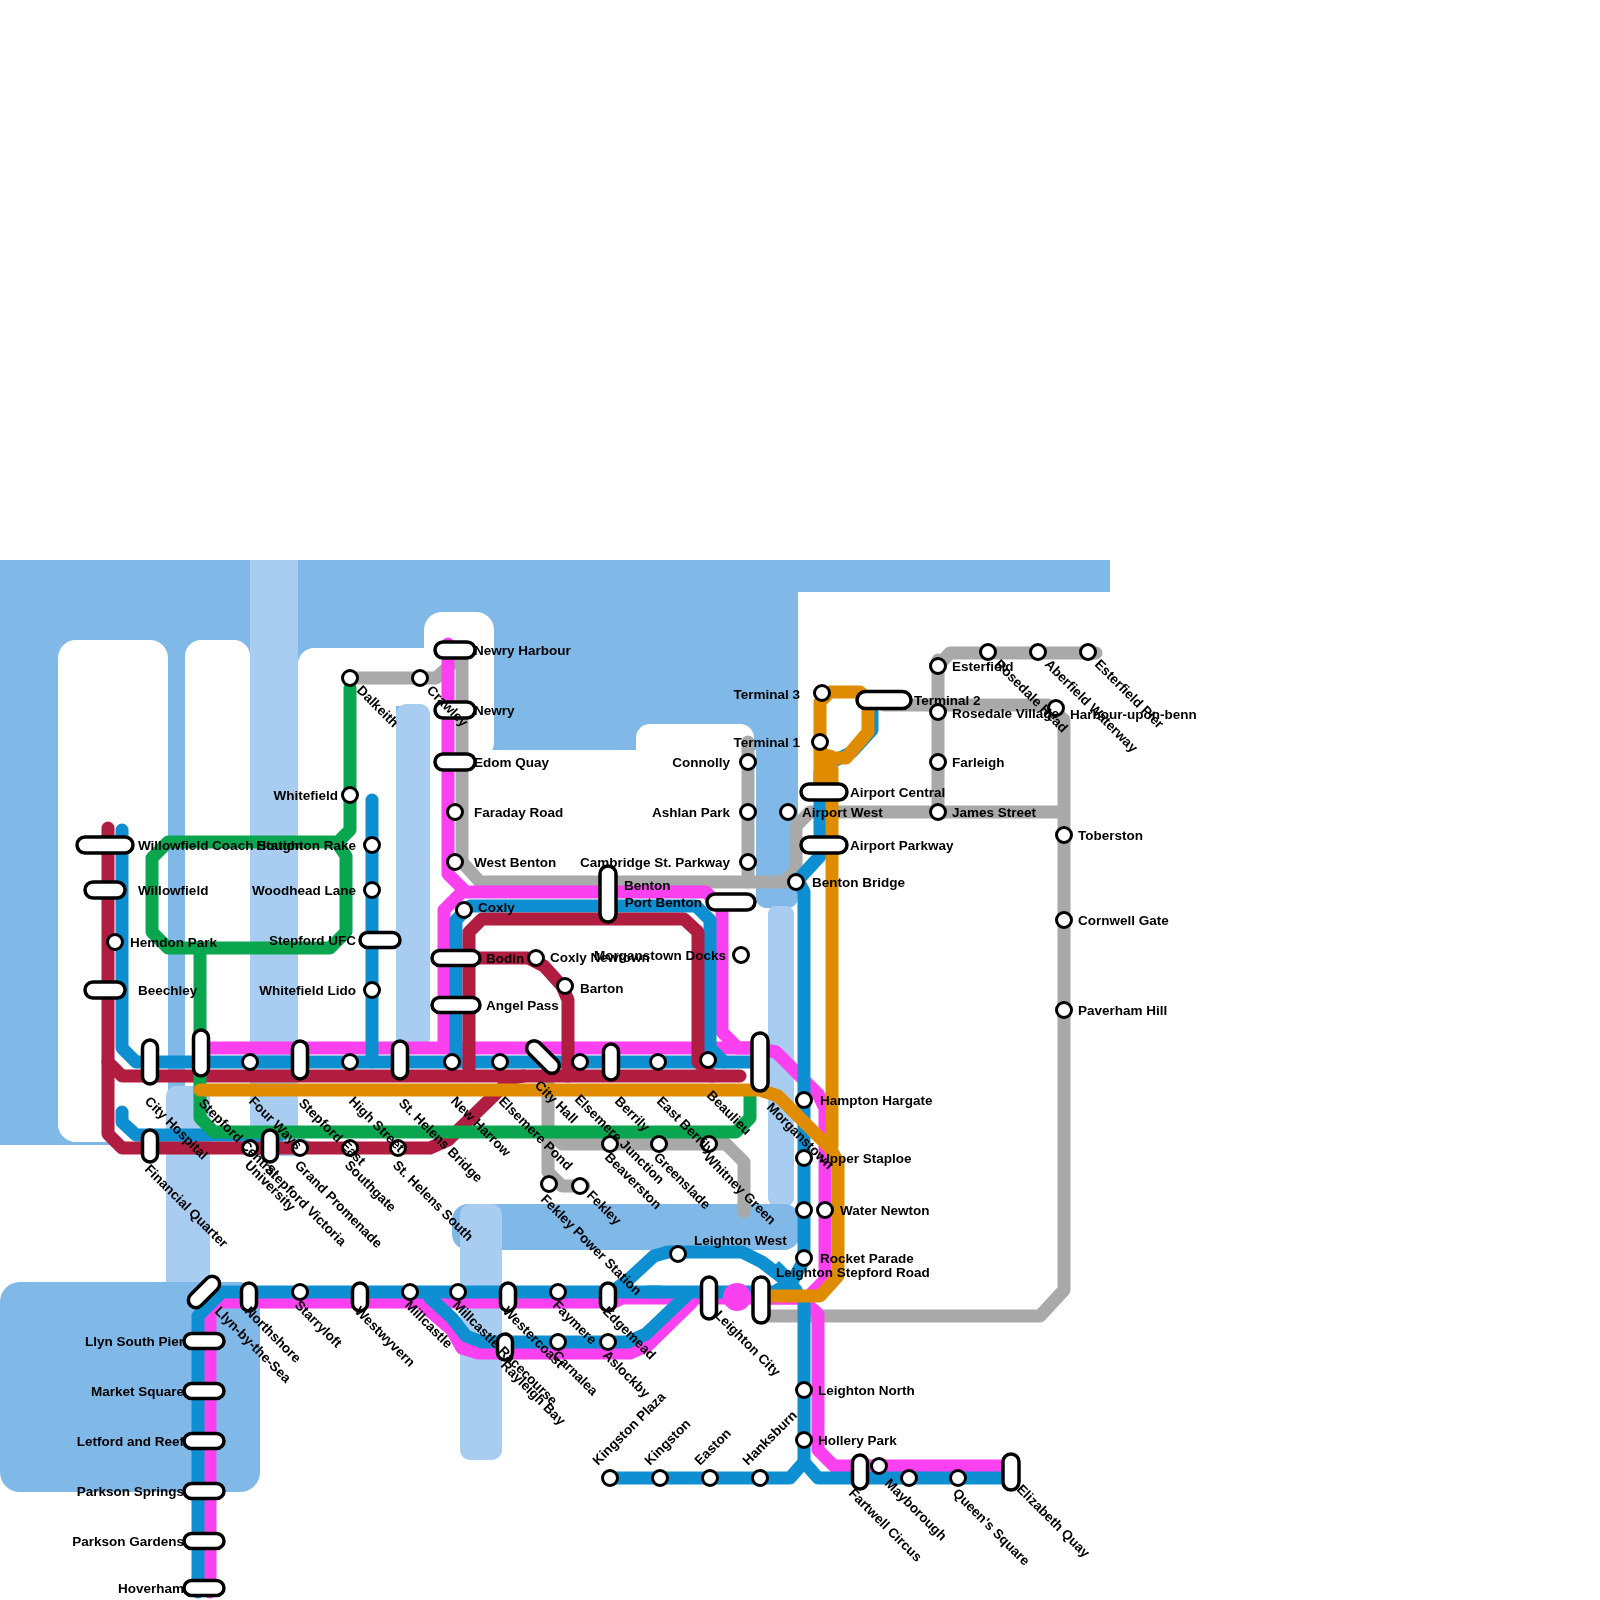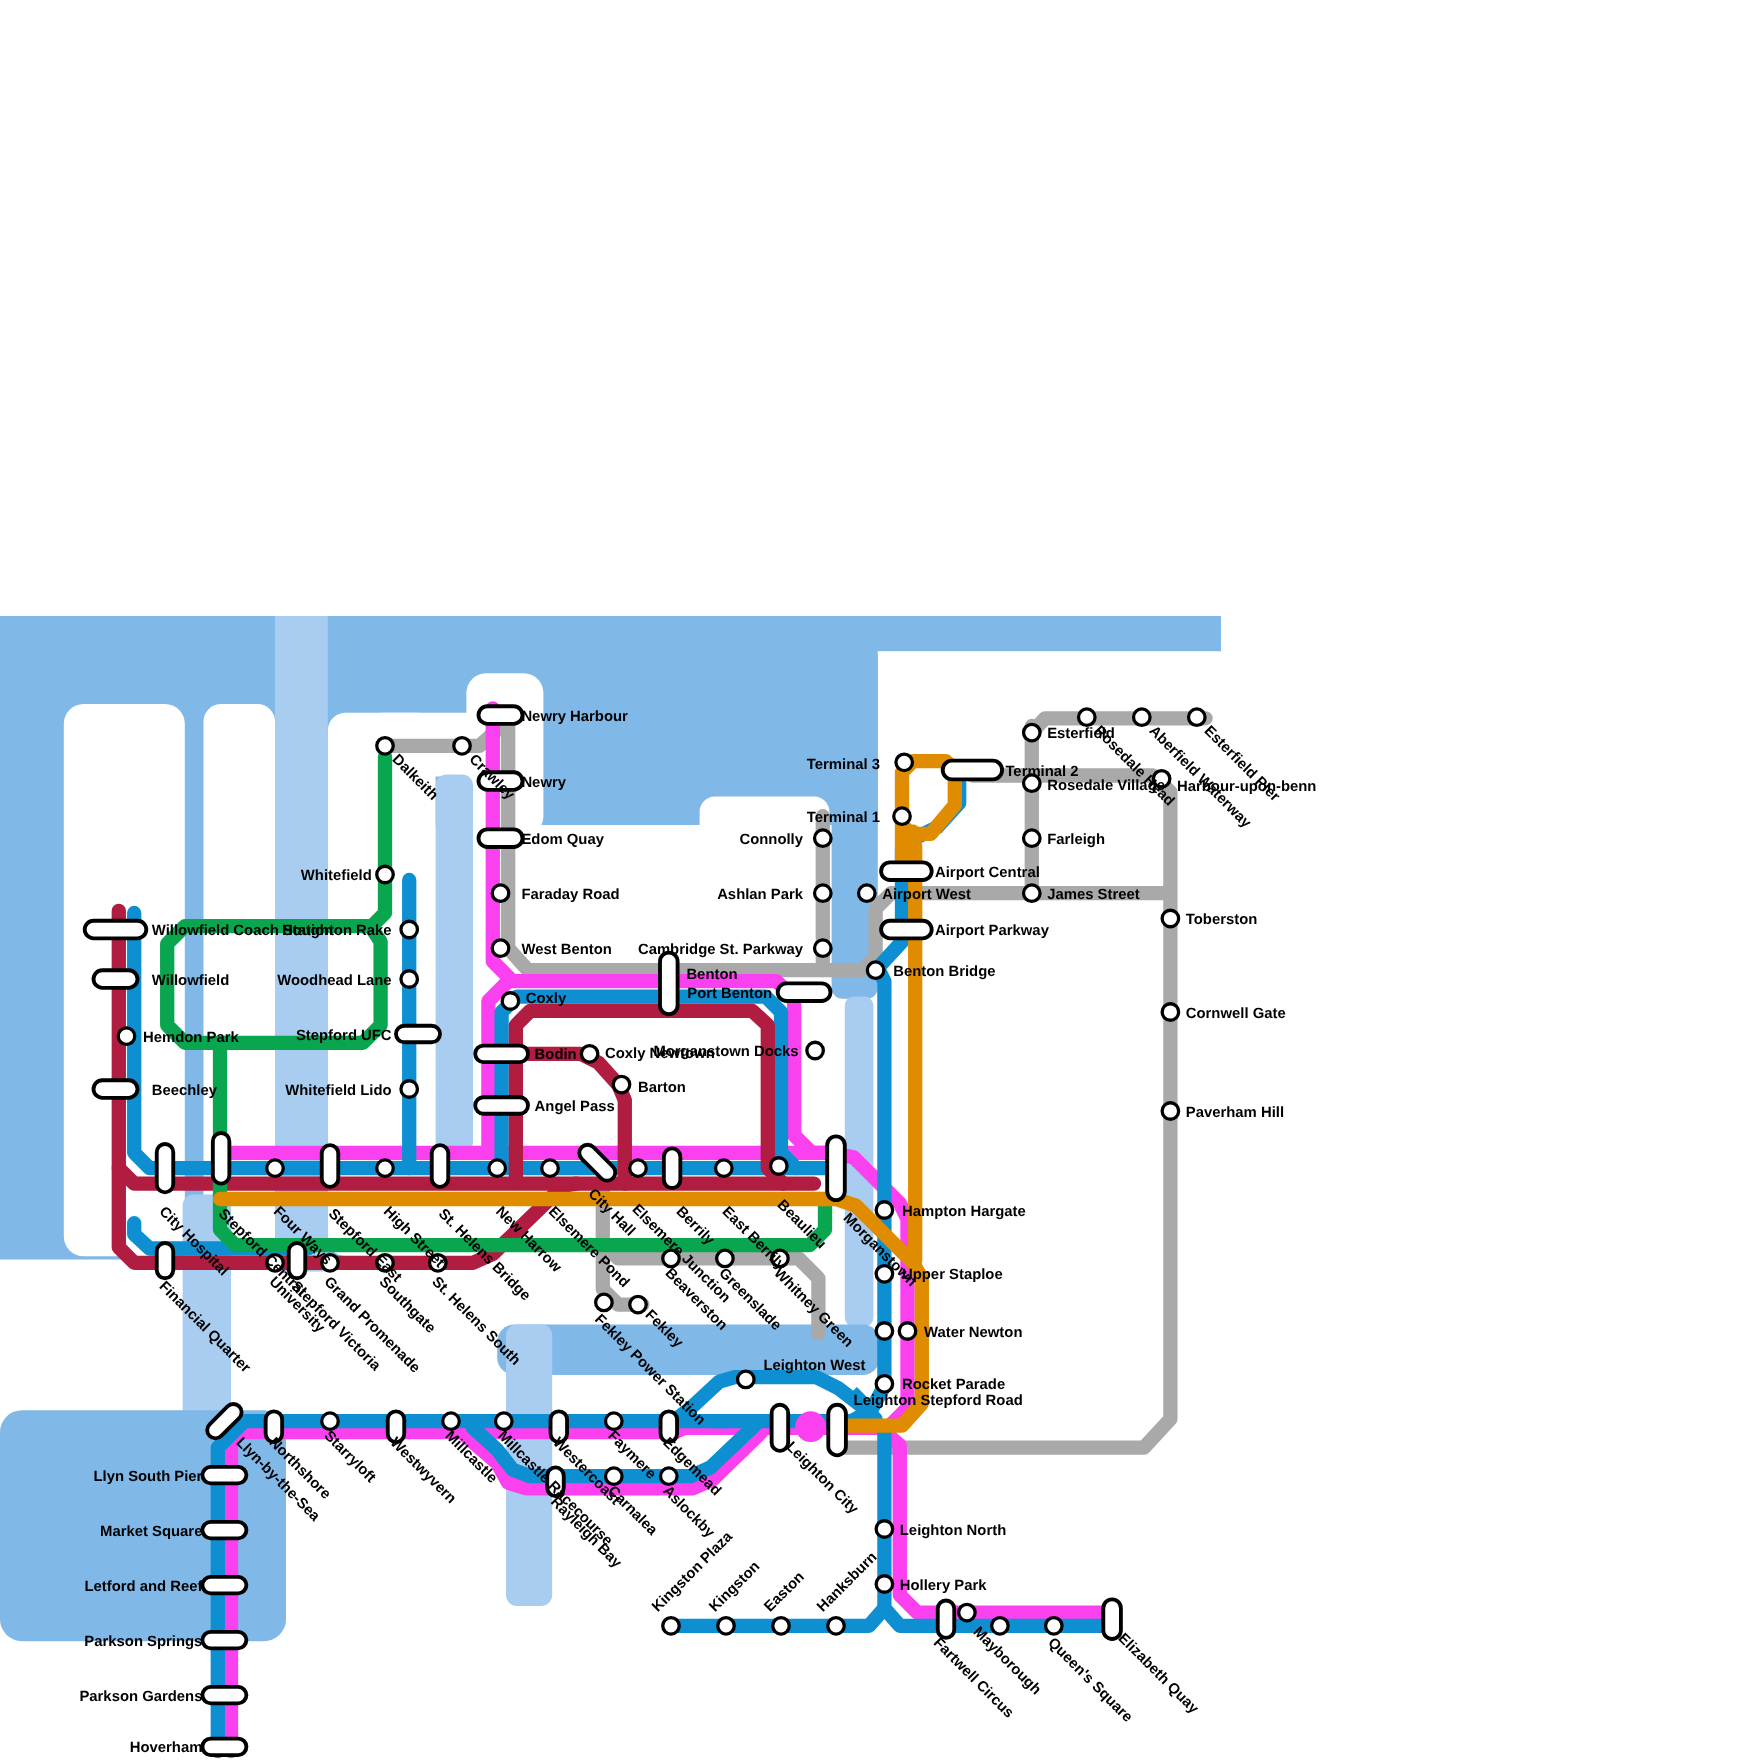--- a/index.html
+++ b/index.html
@@ -1,16 +1,16 @@
 <!DOCTYPE html>
 <html><head>
 <meta charset="utf-8">
 <style>
   html,body{margin:0;padding:0;background:#ffffff;}
-  #stage{position:relative;width:1600px;height:1600px;background:#ffffff;overflow:hidden;}
+  #stage{position:relative;width:1600px;height:1600px;background:#ffffff;overflow:hidden;border-radius:27px;}
   #map-svg{position:absolute;left:0;top:0;}
   text{font-family:"Liberation Sans","DejaVu Sans",sans-serif;font-weight:bold;fill:#000;}
 </style>
 </head>
 <body>
 
 <div id="stage">
     <svg id="map-svg" width="1600" height="1600" viewBox="0 0 1600 1600">
       <rect x="0" y="560" width="345" height="585" rx="0" fill="#80b8e8"></rect>
       <rect x="340" y="560" width="458" height="190" rx="0" fill="#80b8e8"></rect>

